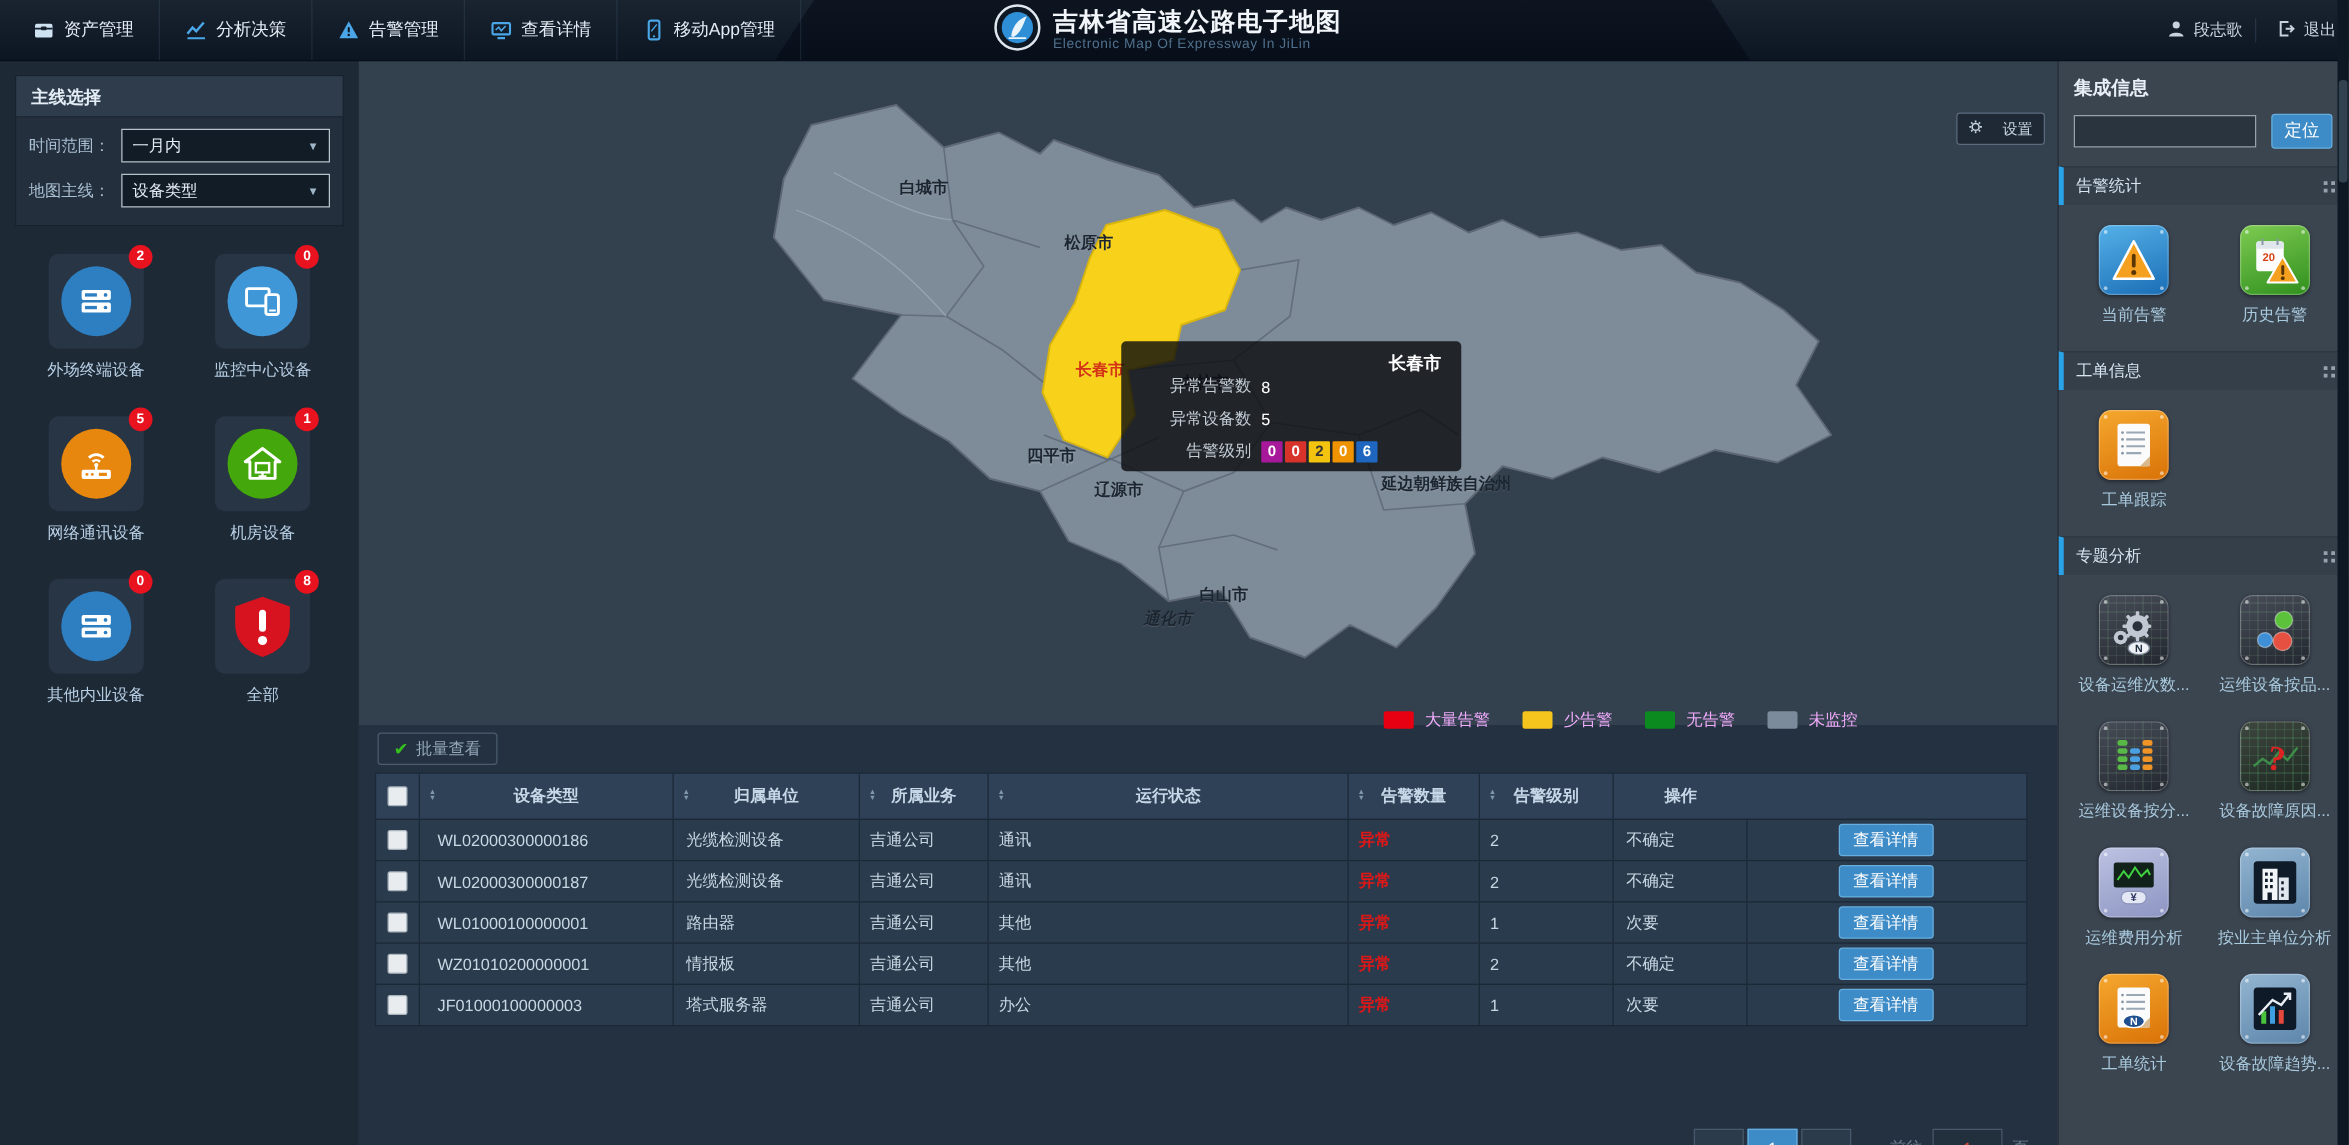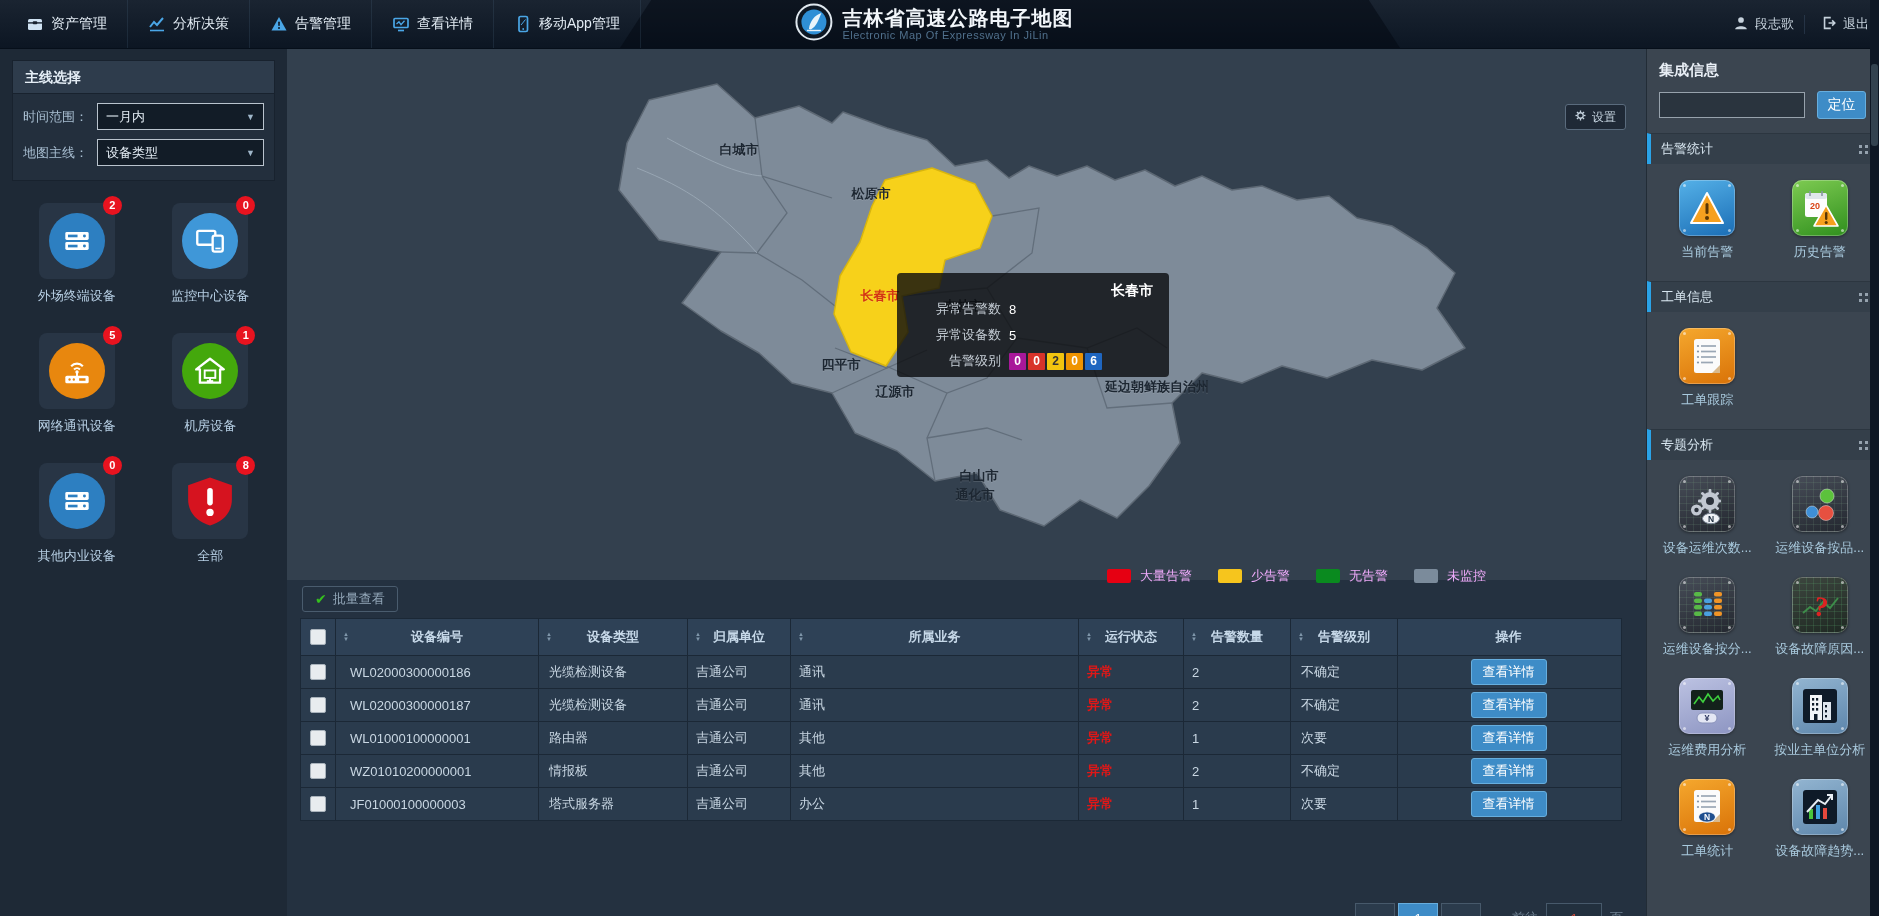--- a/index.html
+++ b/index.html
@@ -59,23 +59,23 @@
   .tip-lab{display:inline-block;width:104px;text-align:right;}
   .tip-val{margin-left:8px;color:#fff;}
   .lvl-boxes{display:flex;gap:2px;margin-left:8px;}
   .lvl{width:17px;height:17px;line-height:17px;text-align:center;color:#fff;font-size:12px;font-weight:bold;border-radius:1px;}
   .lvl0{background:#a8189a;} .lvl1{background:#d8332a;} .lvl2{background:#f2c40f;color:#333;}
   .lvl3{background:#ef9400;} .lvl4{background:#1f66c0;}
   .legend{position:absolute;left:820px;top:503px;display:flex;gap:26px;align-items:center;z-index:3;}
   .leg-item{display:flex;align-items:center;gap:9px;color:#f0abfc;font-size:13px;margin-top:16px;}
   .sw{width:24px;height:14px;border-radius:2px;}
   .sw0{background:#e60012;} .sw1{background:#f6c51d;} .sw2{background:#0a8a1f;} .sw3{background:#7b8b9b;}
-  .map-settings{position:absolute;left:1278px;top:42px;height:24px;display:flex;align-items:center;gap:6px;
+  .map-settings{position:absolute;left:1278px;top:42px;height:24px;display:flex;align-items:center;gap:16px;
         padding:0 9px;background:rgba(28,38,50,.85);border:1px solid #5a6b7d;border-radius:3px;
-        color:#c6d4e0;font-size:12px;cursor:pointer;z-index:6;margin-top:14px;}
+        color:#c6d4e0;font-size:12px;cursor:pointer;z-index:6;}
   
   .table-area{position:absolute;left:0;top:532px;width:1359px;height:336px;background:#243140;}
   .batch-btn{position:absolute;left:15px;top:6px;height:26px;display:flex;align-items:center;gap:6px;
         padding:0 12px;border:1px solid #4a5c6e;border-radius:3px;background:transparent;
         color:#93a7b8;font-size:13px;cursor:pointer;}
   .batch-btn .ck{color:#35c01e;font-size:14px;}
   .tbl{position:absolute;left:13px;top:38px;width:1320px;border:1px solid #1b2836;}
   .trow{display:grid;grid-template-columns:35px 203px 149px 103px 288px 105px 107px 107px 221px;}
   .thead{background:#2e4156;height:36px;}
   .tr{background:#2a3b4d;height:32px;border-top:1px solid #1b2836;}
@@ -364,21 +364,21 @@
       </svg>
 
       <div class="city" style="left:452px;top:102px;">白城市</div>
       <div class="city" style="left:584px;top:146px;">松原市</div>
       <div class="city hot" style="left:593px;top:248px;">长春市</div>
       <div class="city" style="left:676px;top:258px;z-index:4;">吉林市</div>
       <div class="city" style="left:554px;top:317px;">四平市</div>
       <div class="city" style="left:608px;top:344px;">辽源市</div>
       <div class="city" style="left:870px;top:339px;">延边朝鲜族自治州</div>
       <div class="city" style="left:692px;top:428px;">白山市</div>
-      <div class="city" style="left:688px;top:447px;">通化市</div>
+      <div class="city" style="left:647px;top:447px;font-style:italic;">通化市</div>
 
       <div class="map-tip">
         <div class="tip-title">长春市</div>
         <div class="tip-row" style="top:27px;">
           <span class="tip-lab">异常告警数</span>
           <span class="tip-val">8</span>
         </div>
         <div class="tip-row" style="top:53px;">
           <span class="tip-lab">异常设备数</span>
           <span class="tip-val">5</span>
@@ -435,27 +435,20 @@
     <div class="table-area">
       <button class="batch-btn">
         <span class="ck">✔</span>
         <span>批量查看</span>
       </button>
 
       <div class="tbl">
         <div class="trow thead">
           <div class="th">
               <span class="cbx"></span>
-            </div>
-          <div class="th">
-              <span class="sort">
-                <i>▲</i>
-                <i>▼</i>
-              </span>
-              <span>设备编号</span>
             </div>
           <div class="th">
               <span class="sort">
                 <i>▲</i>
                 <i>▼</i>
               </span>
               <span>设备类型</span>
             </div>
           <div class="th">
               <span class="sort">

